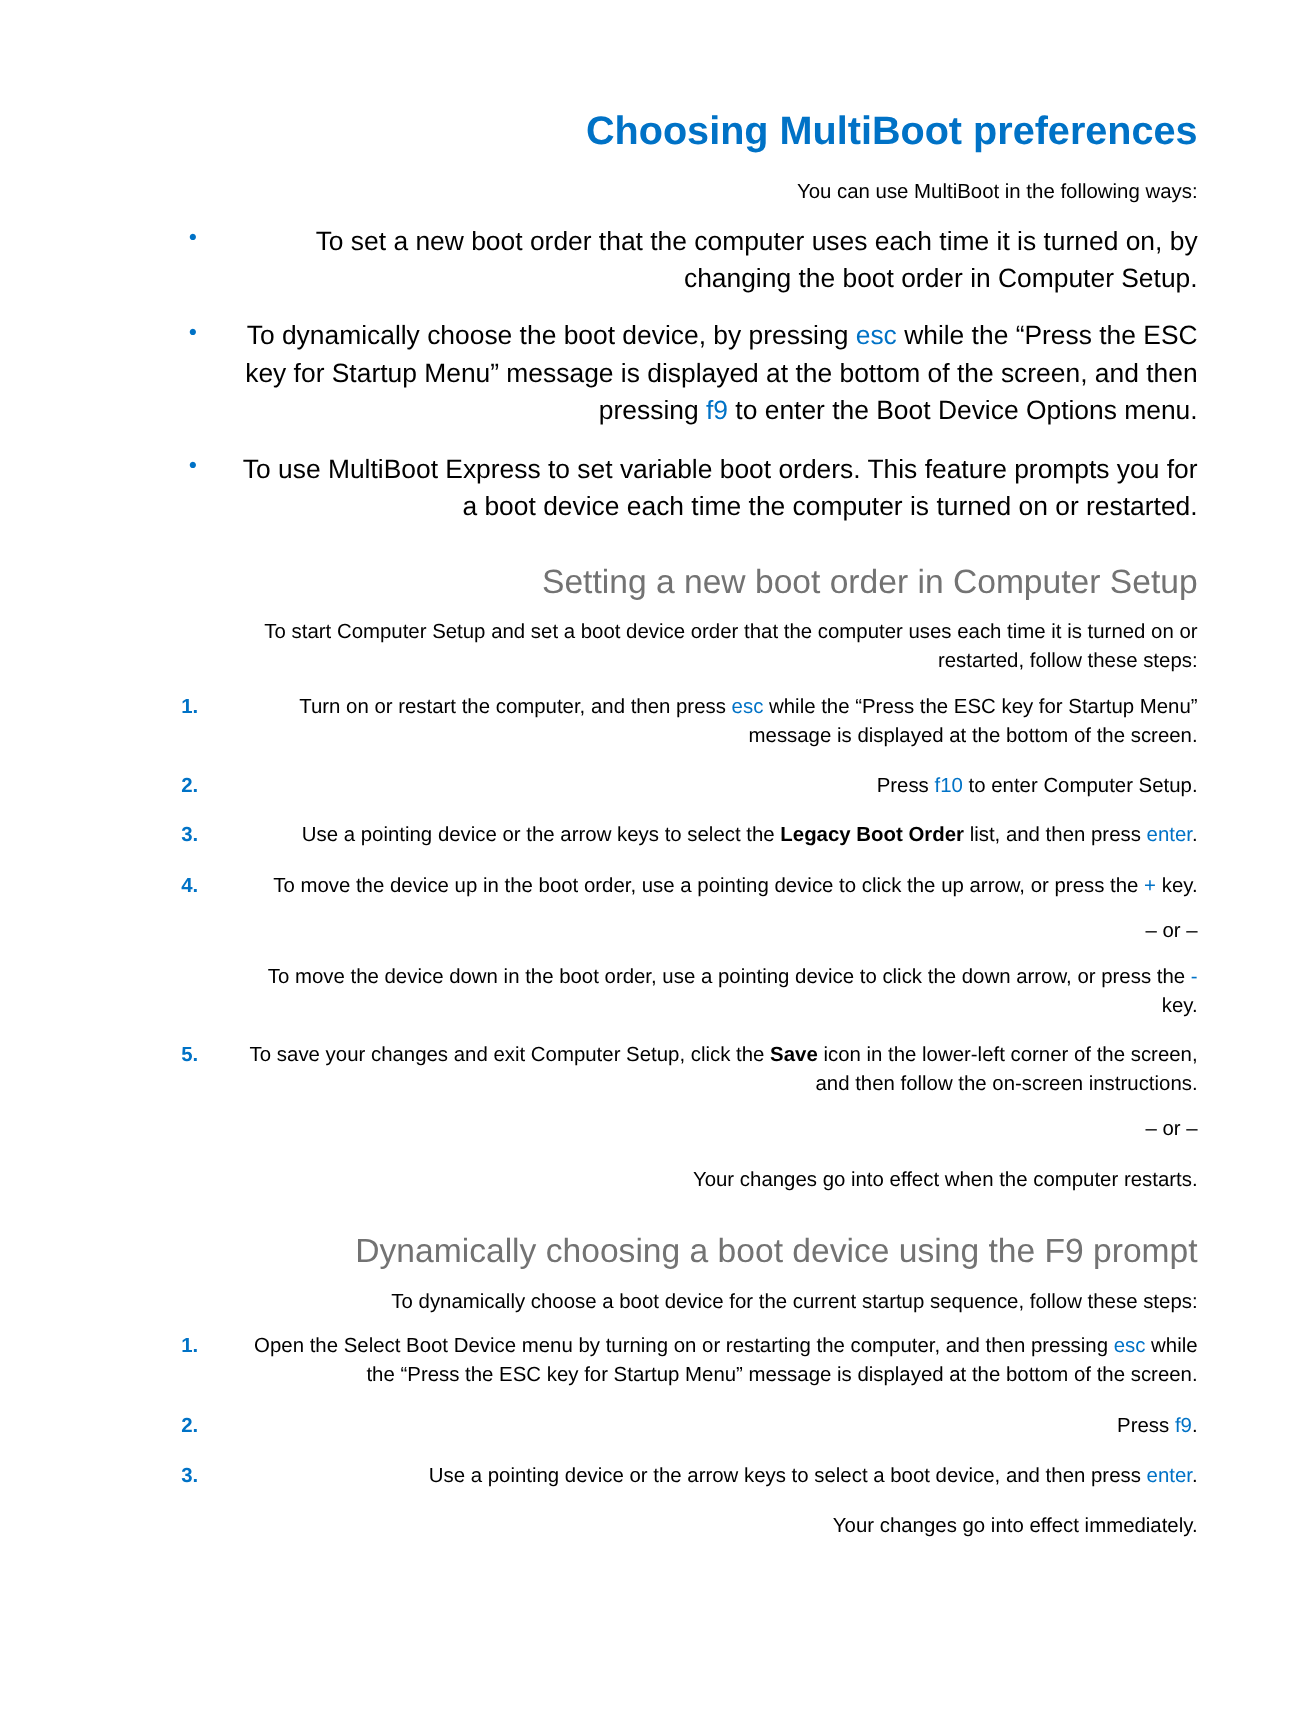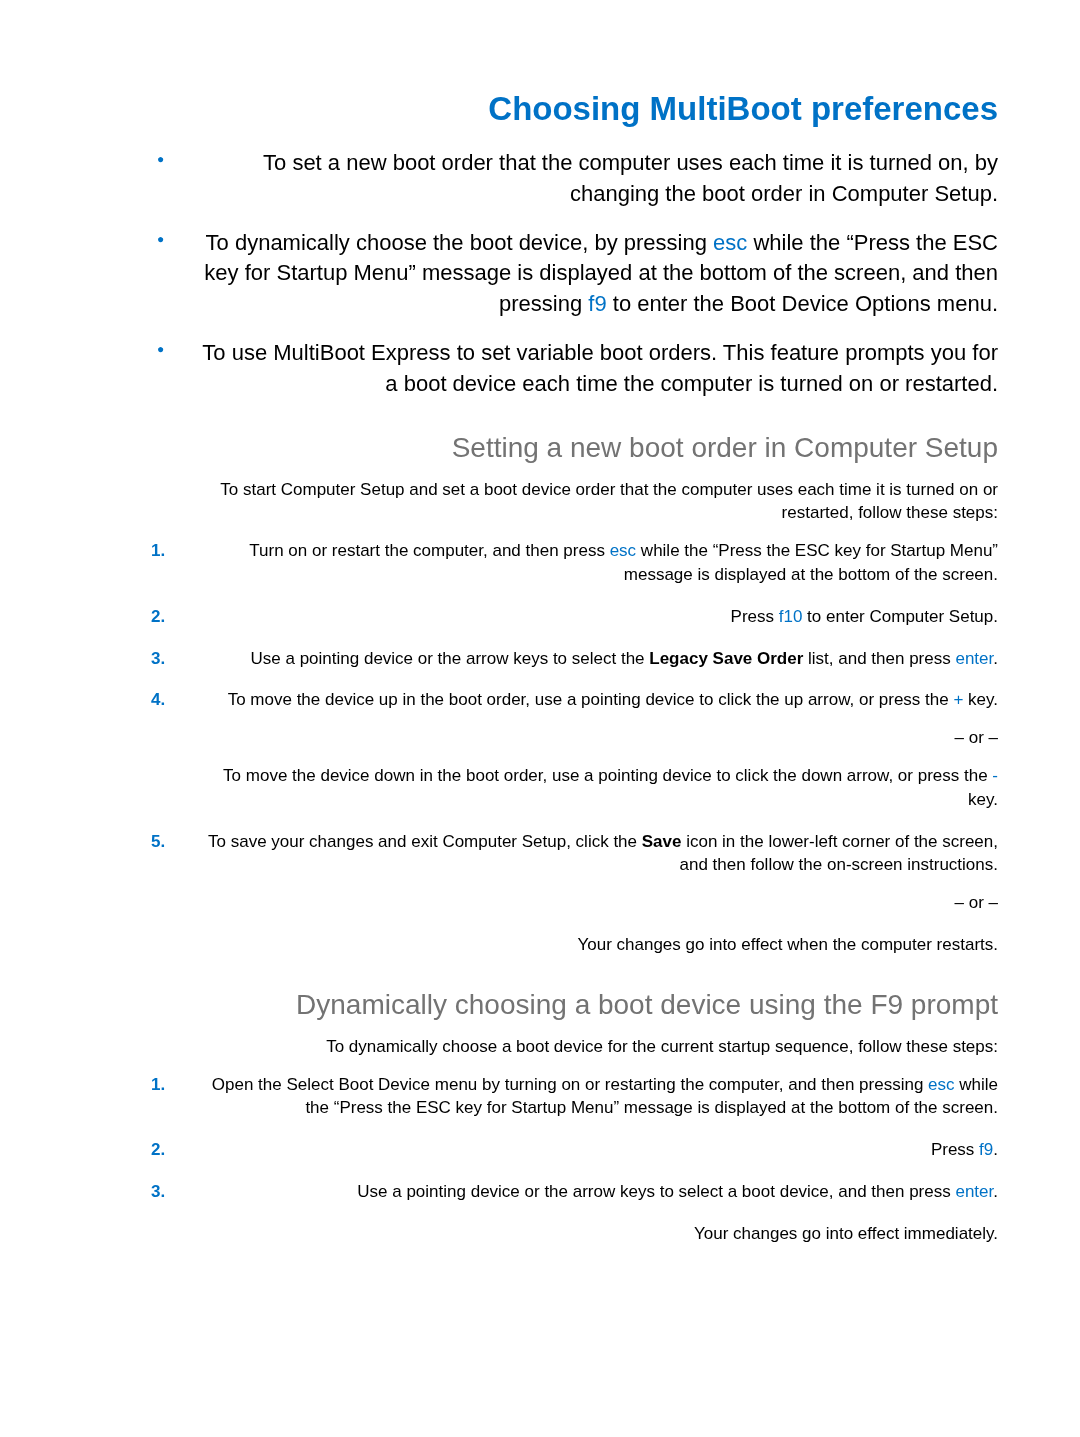--- a/index.html
+++ b/index.html
@@ -83,41 +83,42 @@
     margin: 14px 0 10px 0;
   }
   .key { color: #0072c6; }
 </style>
 </head>
 <body>
 
 <div class="page">
 
   <h1>Choosing MultiBoot preferences</h1>
+  <div class="body-text">You can use MultiBoot in the following ways:</div>
 
   <ul class="bulleted">
     <li>To set a new boot order that the computer uses each time it is turned on, by changing the boot order in Computer Setup.</li>
     <li>
       <span>To dynamically choose the boot device, by pressing </span><span class="key">esc</span><span> while the “Press the ESC key for Startup Menu” message is displayed at the bottom of the screen, and then pressing </span><span class="key">f9</span><span> to enter the Boot Device Options menu.</span>
     </li>
     <li>To use MultiBoot Express to set variable boot orders. This feature prompts you for a boot device each time the computer is turned on or restarted.</li>
   </ul>
 
   <h2>Setting a new boot order in Computer Setup</h2>
   <div class="body-text">To start Computer Setup and set a boot device order that the computer uses each time it is turned on or restarted, follow these steps:</div>
 
   <ol class="numbered">
     <li>
       <span>Turn on or restart the computer, and then press </span><span class="key">esc</span><span> while the “Press the ESC key for Startup Menu” message is displayed at the bottom of the screen.</span>
     </li>
     <li>
       <span>Press </span><span class="key">f10</span><span> to enter Computer Setup.</span>
     </li>
     <li>
-      <span>Use a pointing device or the arrow keys to select the </span><b>Legacy Save Order</b><span> list, and then press </span><span class="key">enter</span><span>.</span>
+      <span>Use a pointing device or the arrow keys to select the </span><b>Legacy Boot Order</b><span> list, and then press </span><span class="key">enter</span><span>.</span>
     </li>
     <li>
       <span>To move the device up in the boot order, use a pointing device to click the up arrow, or press the </span><span class="key">+</span><span> key.</span>
       <div class="sub-para">– or –</div>
       <div class="sub-para">
         <span>To move the device down in the boot order, use a pointing device to click the down arrow, or press the </span><span class="key">-</span><span> key.</span>
       </div>
     </li>
     <li>
       <span>To save your changes and exit Computer Setup, click the </span><b>Save</b><span> icon in the lower-left corner of the screen, and then follow the on-screen instructions.</span>

